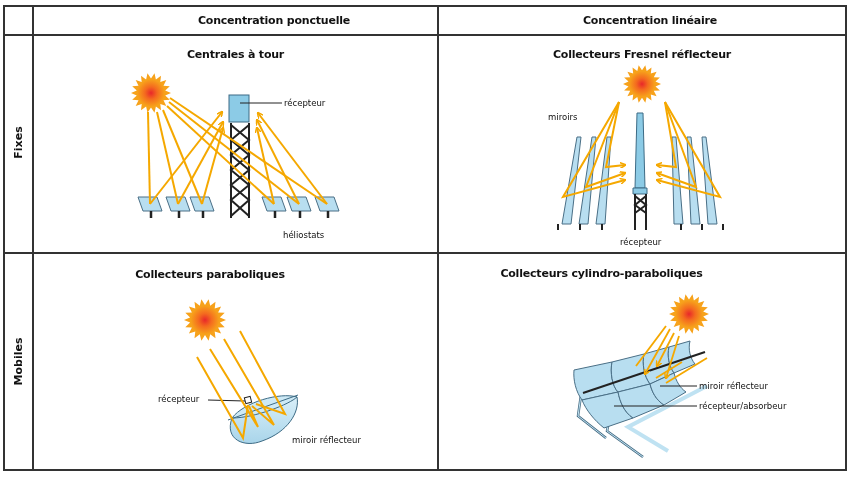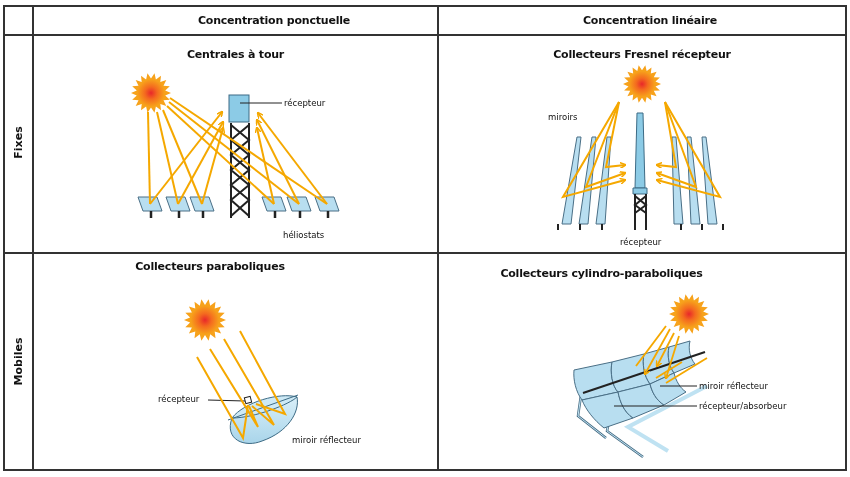--- a/index.html
+++ b/index.html
@@ -21,22 +21,22 @@
 <div class="hline" style="left:3px;top:34px;width:844px;height:2px;"></div>
 <div class="hline" style="left:3px;top:252px;width:844px;height:2px;"></div>
 
 <div class="hdr" style="left:34px;top:14px;width:480px;">Concentration ponctuelle</div>
 <div class="hdr" style="left:439px;top:14px;width:406px;margin-left:8px;">Concentration linéaire</div>
 
 <div class="rowlabel" style="left:-22px;top:136px;">Fixes</div>
 <div class="rowlabel" style="left:-22px;top:355px;">Mobiles</div>
 
 <div class="cell-title" style="left:34px;top:48px;width:403px;">Centrales à tour</div>
-<div class="cell-title" style="left:439px;top:48px;width:406px;">Collecteurs Fresnel récepteur</div>
-<div class="cell-title" style="left:34px;top:260px;width:352px;">Collecteurs paraboliques</div>
+<div class="cell-title" style="left:439px;top:48px;width:406px;">Collecteurs Fresnel réflecteur</div>
+<div class="cell-title" style="left:34px;top:268px;width:352px;">Collecteurs paraboliques</div>
 <div class="cell-title" style="left:439px;top:267px;width:325px;">Collecteurs cylindro-paraboliques</div>
 
 <svg width="850" height="477" style="left:0;top:0;">
   <defs>
     <radialGradient id="sunGrad" cx="50%" cy="50%" r="50%">
       <stop offset="0%" stop-color="#e8282a"></stop>
       <stop offset="45%" stop-color="#f46a1f"></stop>
       <stop offset="100%" stop-color="#f7a21b"></stop>
     </radialGradient>
     <marker id="arr" markerWidth="6" markerHeight="6" refX="5" refY="3" orient="auto" markerUnits="userSpaceOnUse">

